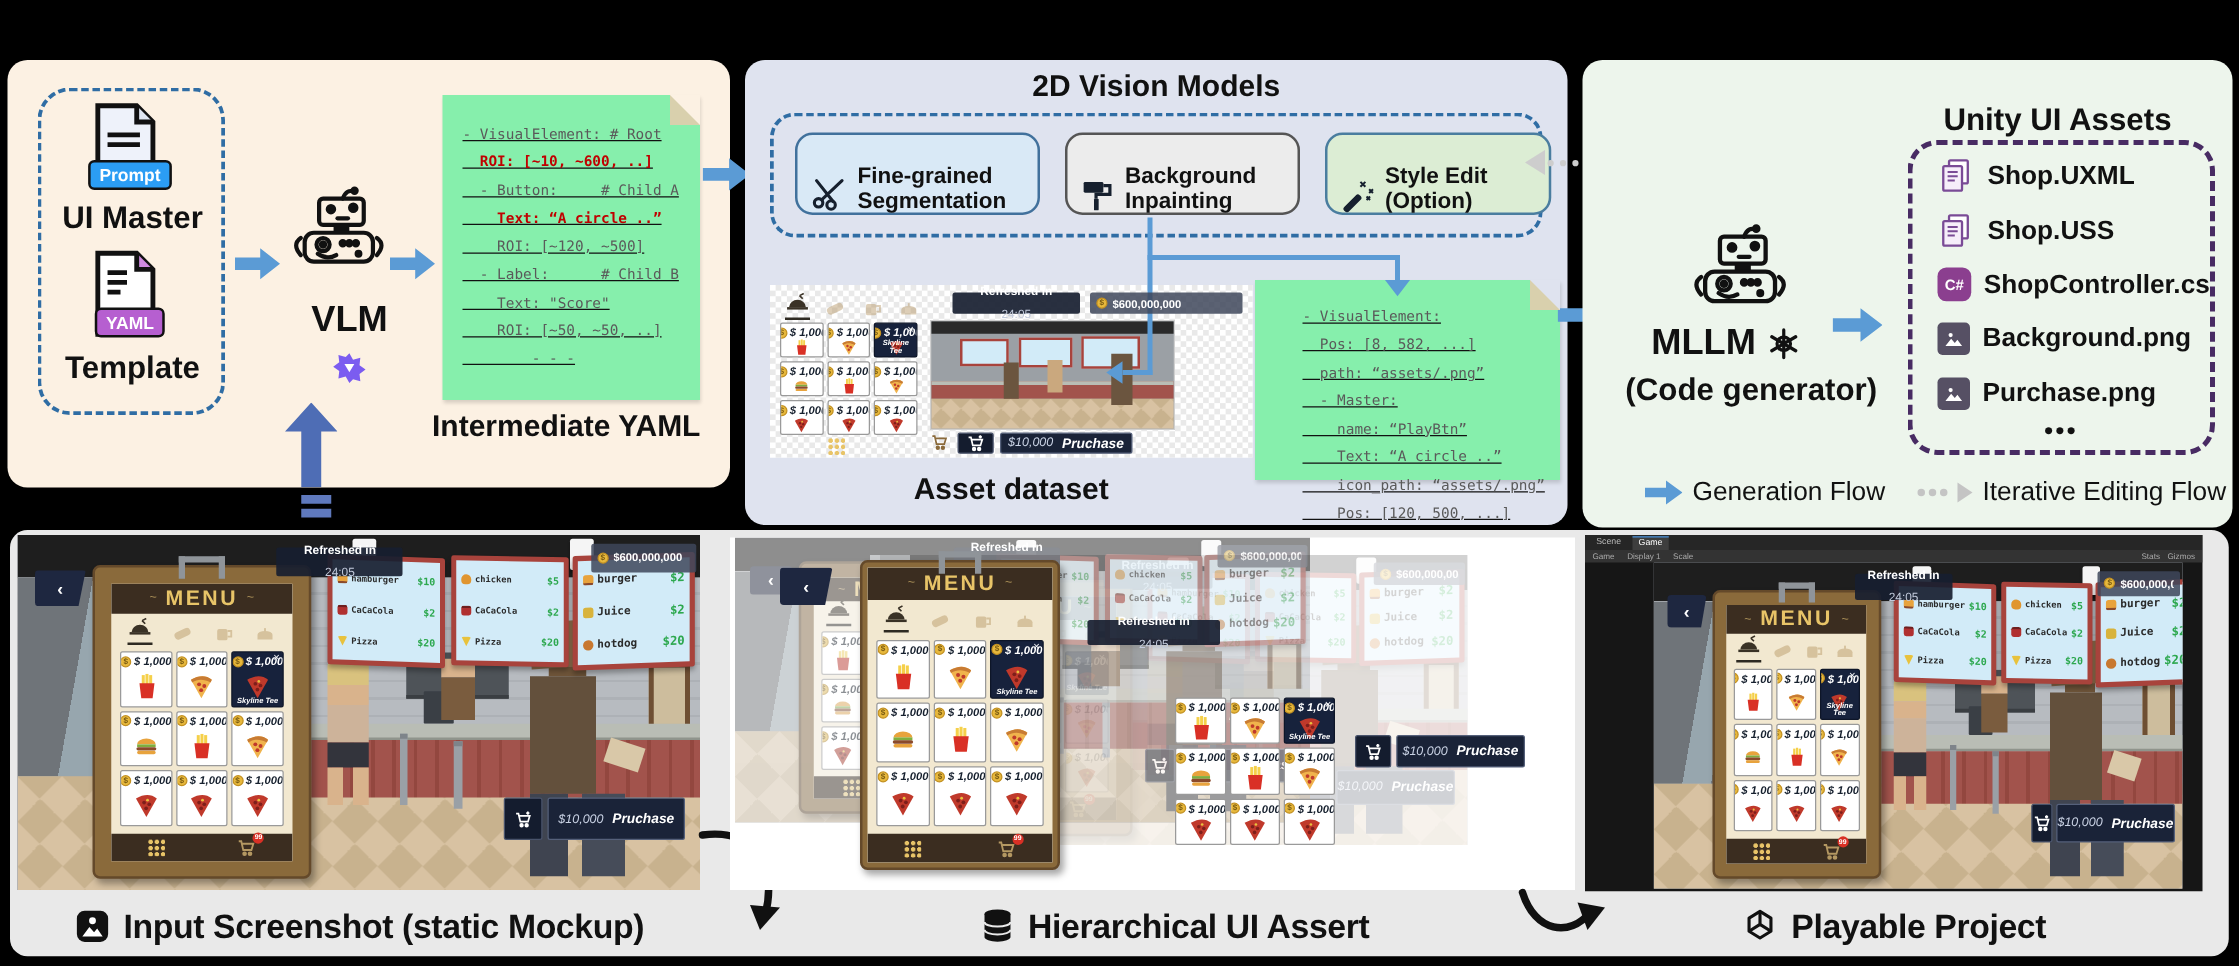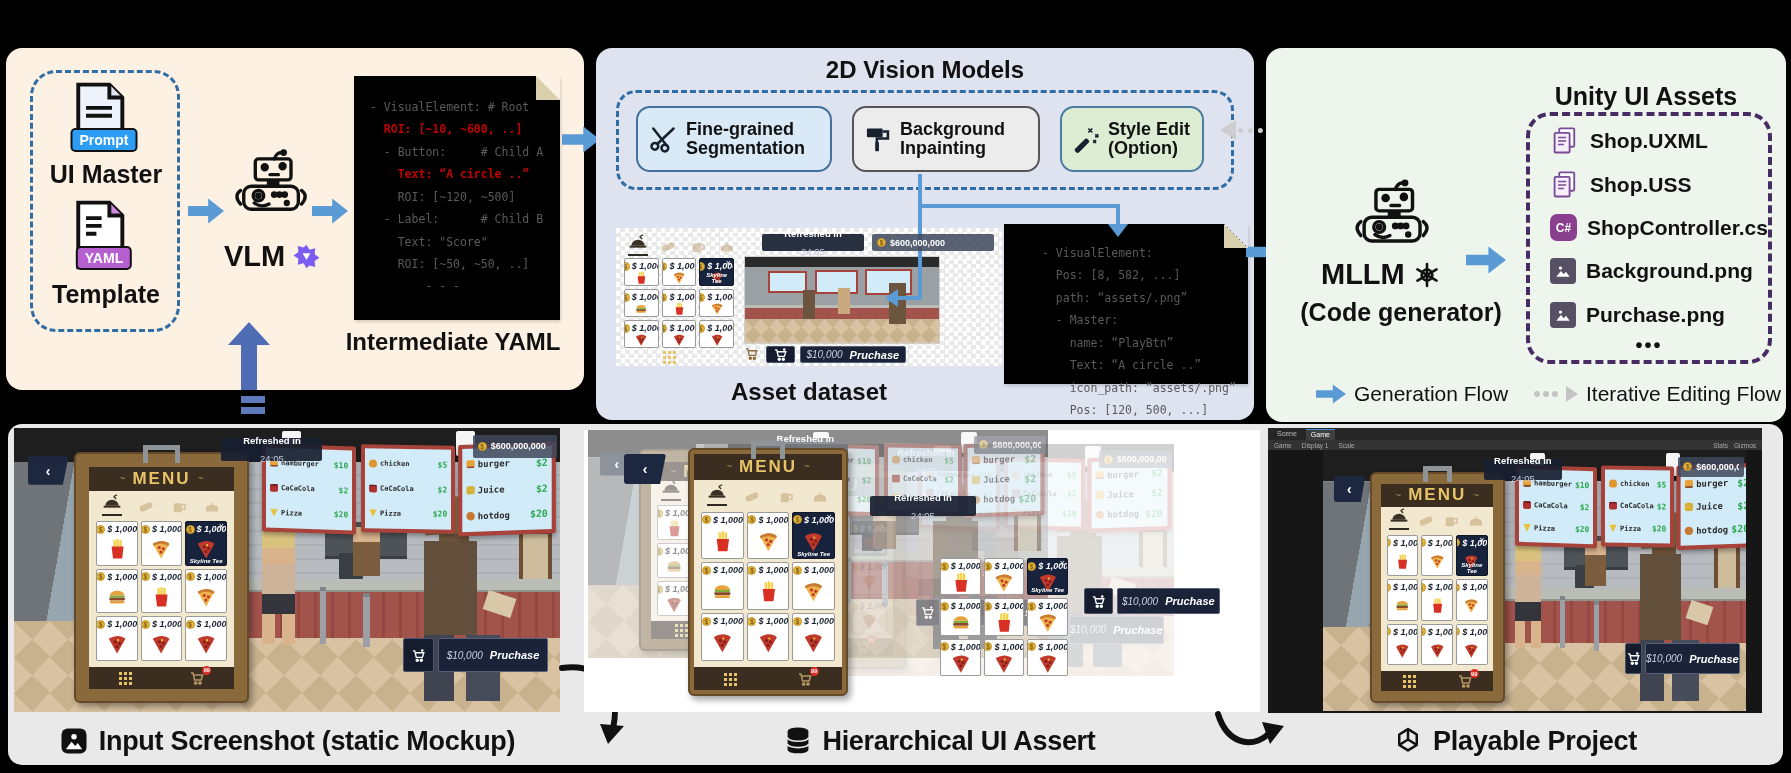--- a/index.html
+++ b/index.html
@@ -14,40 +14,40 @@
   #p-right{left:1266px;top:48px;width:520px;height:374px;background:#edf5ec;}
   .dashed-blue{border:3px dashed #2f6da4;border-radius:26px;}
   .ptitle{font-weight:bold;font-size:24px;text-align:center;}
   
   .barrow{position:absolute;background:#5b9bd5;
     clip-path:polygon(0 31%,56% 31%,56% 2%,100% 50%,56% 98%,56% 69%,0 69%);}
   .uarrow{position:absolute;background:#4e6db5;
     clip-path:polygon(50% 0,100% 34%,69% 34%,69% 100%,31% 100%,31% 34%,0 34%);}
   .ubar{position:absolute;background:#5f79bd;}
   
-  .note{position:absolute;background:#000000;--pbg:#fcf1e3;box-shadow:1px 2px 3px rgba(0,0,0,.15);}
+  .note{position:absolute;background:#86efac;--pbg:#fcf1e3;box-shadow:1px 2px 3px rgba(0,0,0,.15);text-decoration:underline;}
   .note::before{content:"";position:absolute;top:0;right:0;width:0;height:0;z-index:2;
     border-top:24px solid var(--pbg);border-left:24px solid transparent;}
   .note::after{content:"";position:absolute;top:0;right:0;width:24px;height:24px;z-index:1;
     background:linear-gradient(225deg,transparent 50%,#d9d0ad 50%);}
   .nline{white-space:pre;font-family:"DejaVu Sans Mono","Liberation Mono",monospace;
     font-size:11.5px;line-height:1.95;color:#5a5a5a;}
   .nline.red{color:#c00000;font-weight:bold;}
   .ncap{position:absolute;font-weight:bold;font-size:24px;text-align:center;}
   
   .big-file{position:absolute;width:76px;height:78px;}
   .file-band{position:absolute;left:50%;transform:translateX(-50%);bottom:8px;border:2.5px solid #111;
     border-radius:5px;color:#fff;font-weight:bold;font-size:14px;padding:0 7px;line-height:20px;}
   .band-blue{background:#2b9df4;}
   .band-purple{background:#b65fd0;}
   .flabel{position:absolute;font-weight:bold;font-size:25px;text-align:center;width:160px;}
   .vlm-row{position:absolute;display:flex;align-items:center;gap:8px;font-weight:bold;font-size:29px;}
   
   .chip{position:absolute;height:66px;border-radius:14px;border:2.5px solid #41719c;
-    display:flex;align-items:center;gap:8px;padding:0 10px;}
+    display:flex;align-items:flex-end;gap:8px;padding:0 10px;}
   .chip .clabel{font-weight:bold;font-size:18px;line-height:1.08;}
   .chip svg{flex:none;}
   
   .checker{background-color:#fff;background-image:repeating-conic-gradient(#e9e9e9 0% 25%,#ffffff 0% 50%);
     background-size:9px 9px;}
   
   .cline{position:absolute;background:#5b9bd5;}
   .tri-down{position:absolute;width:0;height:0;border-left:10px solid transparent;
     border-right:10px solid transparent;border-top:13px solid #5b9bd5;}
   .tri-left{position:absolute;width:0;height:0;border-top:9px solid transparent;
@@ -242,21 +242,21 @@
         <circle cx="29" cy="46" r="5"></circle>
           <circle cx="29" cy="46" r="1.6" fill="#111"></circle>
         <circle cx="44" cy="45" r="1.6" fill="#111"></circle>
           <circle cx="49" cy="45" r="1.6" fill="#111"></circle>
           <circle cx="54" cy="45" r="1.6" fill="#111"></circle>
         <path d="M25 53 q7 5 14 1"></path>
           <circle cx="56" cy="53" r="1.4" fill="#111"></circle>
         <path d="M12 41 q-7 5 0 13 M70 41 q7 5 0 13"></path>
       </svg>
     </div>
-    <div class="vlm-row" style="left:218px;top:192px;">
+    <div class="vlm-row" style="left:243px;top:192px;flex-direction:column;">
       <span>VLM</span>
       <svg viewBox="0 0 24 24" width="27" height="27">
         <path fill="#7b5cf0" d="M12 1.5l2.6 4.6 5.2-1.5-.6 5.3 4.3 3.1-4.3 3.1.6 5.3-5.2-1.5L12 22.5l-2.6-4.6-5.2 1.5.6-5.3-4.3-3.1 4.3-3.1-.6-5.3 5.2 1.5z"></path>
         <path fill="#fff" d="M12 8l3.5 6h-7z" transform="rotate(180 12 11.5)"></path>
       </svg>
     </div>
 
     <div class="barrow" style="left:306px;top:150px;width:36px;height:26px;"></div>
 
     <div class="note" style="left:348px;top:28px;width:206px;height:244px;padding:20px 0 0 16px;--pbg:#fcf1e3;">
@@ -294,21 +294,21 @@
 
     <div class="chip" style="left:256px;top:58px;width:188px;background:#ececec;border-color:#555;">
       <svg viewBox="0 0 24 24" width="28" height="28">
         <rect x="2.5" y="3" width="13.5" height="7.5" rx="1" fill="#16202e"></rect>
         <path d="M16 5.5 h4.5 v6 h-9.5 v3" stroke="#16202e" stroke-width="2.2" fill="none"></path>
         <rect x="9.6" y="14.5" width="3.2" height="8" rx="0.6" fill="#16202e"></rect>
       </svg>
       <div class="clabel">Background Inpainting</div>
     </div>
 
-    <div class="chip" style="left:464px;top:58px;width:144px;background:#dcedd4;border-color:#4a7d9f;">
+    <div class="chip" style="left:464px;top:58px;width:181px;background:#dcedd4;border-color:#4a7d9f;">
       <svg viewBox="0 0 24 24" width="28" height="28">
         <rect x="1" y="15.5" width="15" height="4.5" rx="1.8" transform="rotate(-45 8.5 17.7)" fill="#16202e"></rect>
         <path d="M14 3 l3.4 3.4 M17.4 3 L14 6.4 M20 8 l2.6 2.6 M22.6 8 L20 10.6 M18.2 13 l2.4 2.4 M20.6 13 l-2.4 2.4" stroke="#16202e" stroke-width="1.4"></path>
       </svg>
       <div class="clabel">Style Edit (Option)</div>
     </div>
 
     <div class="abs checker" style="left:20px;top:180px;width:386px;height:138px;">
       <div class="slot" style="left:6px;top:4px;width:120px;height:24px;">
           <div class="cat-row" style="inset: 0px auto auto 0px; width: 100%; height: 100%;">

